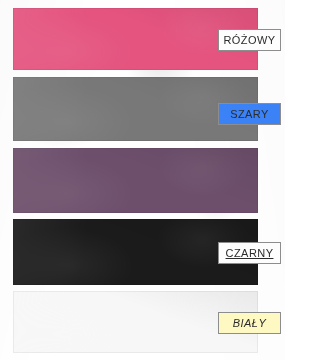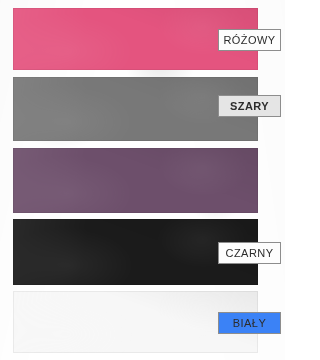--- a/index.html
+++ b/index.html
@@ -100,41 +100,41 @@
   </div>
   <div class="label-box" style="top: 29px; background: rgb(253, 253, 253); border-color: rgb(141, 141, 141);">
     <span class="label-text" style="color: rgb(44, 44, 44);">RÓŻOWY</span>
   </div>
 
   <div class="swatch" style="top: 77px; height: 64px;">
     <div class="tint" style="background: rgb(120, 120, 120);"></div>
     <div class="texture"></div>
     <div class="edge"></div>
   </div>
-  <div class="label-box" style="top: 95px; background: #e5e5e5; border-color: rgb(141, 141, 141); font-weight: bold;">
+  <div class="label-box" style="top: 103px; background: #3b82f6; border-color: rgb(141, 141, 141);">
     <span class="label-text" style="color: rgb(44, 44, 44);">SZARY</span>
   </div>
 
   <div class="swatch" style="top: 148px; height: 65px;">
     <div class="tint" style="background: rgb(109, 79, 107);"></div>
     <div class="texture"></div>
     <div class="edge"></div>
   </div>
 
   <div class="swatch" style="top: 219px; height: 66px;">
     <div class="tint" style="background: rgb(27, 27, 27);"></div>
     <div class="texture"></div>
     <div class="edge"></div>
   </div>
   <div class="label-box" style="top: 242px; background: rgb(253, 253, 253); border-color: rgb(141, 141, 141);">
-    <span class="label-text" style="color: rgb(44, 44, 44);">CZARNY</span>
+    <span class="label-text" style="color: rgb(44, 44, 44); text-decoration: underline;">CZARNY</span>
   </div>
 
   <div class="swatch" style="top: 291px; height: 62px;">
     <div class="tint" style="background: rgb(247, 247, 247);"></div>
     <div class="texture"></div>
     <div class="edge"></div>
   </div>
-  <div class="label-box" style="top: 312px; background: #3b82f6; border-color: rgb(141, 141, 141);">
+  <div class="label-box" style="top: 312px; background: #fef9c3; border-color: rgb(141, 141, 141); font-style: italic;">
     <span class="label-text" style="color: rgb(44, 44, 44);">BIAŁY</span>
   </div>
 
 </div>
 
 </body></html>

